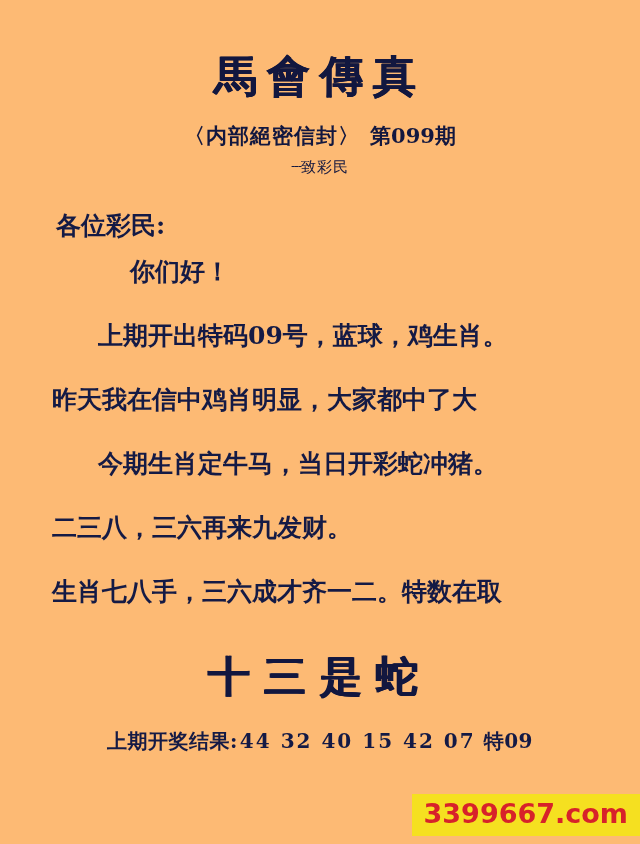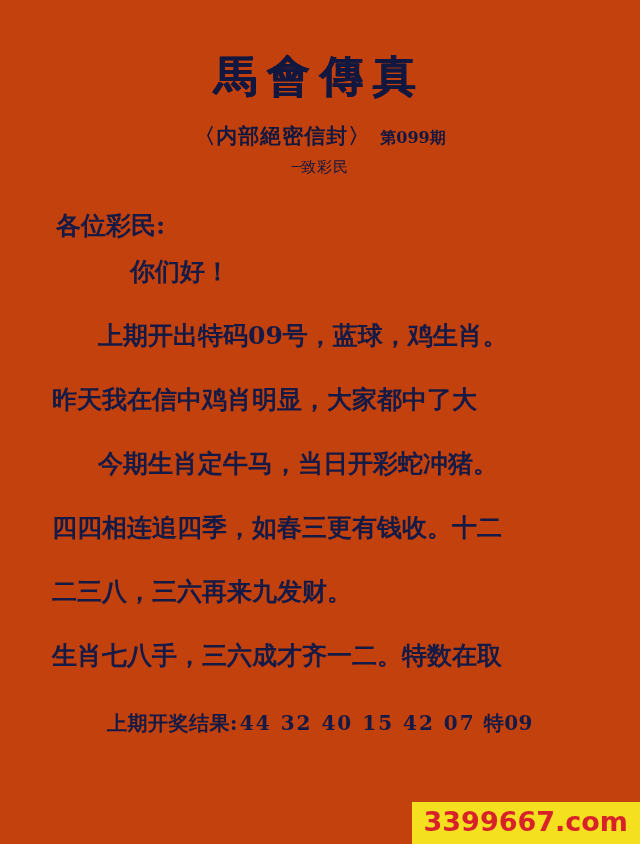--- a/index.html
+++ b/index.html
@@ -12,21 +12,21 @@
     background: #ffffff;
     font-family: "DejaVu Sans", "Liberation Sans", sans-serif;
     color: #1a1f4a;
     position: relative;
     overflow: hidden;
   }
   .page {
     position: relative;
     width: 640px;
     height: 844px;
-    background: #c2410c;
+    background: #fdba74;
   }
 
   
   .title {
     text-align: center;
     font-family: "DejaVu Serif", "Liberation Serif", serif;
     font-weight: bold;
     font-size: 43px;
     letter-spacing: 10px;
     color: #12173f;
@@ -36,21 +36,21 @@
   .subtitle {
     text-align: center;
     font-family: "DejaVu Serif", "Liberation Serif", serif;
     font-size: 21px;
     font-weight: bold;
     color: #12173f;
     margin-top: 16px;
     letter-spacing: 1px;
   }
   .subtitle .issue {
-    font-size: 16px;
+    font-size: 21px;
     letter-spacing: 0px;
     margin-left: 10px;
   }
   .dedication {
     text-align: center;
     font-size: 15px;
     color: #12173f;
     margin-top: 8px;
     letter-spacing: 1px;
     font-family: "DejaVu Serif", "Liberation Serif", serif;
@@ -97,36 +97,36 @@
     text-shadow: 0.7px 0 0 #12173f, -0.7px 0 0 #12173f;
   }
 
   
   .result {
     text-align: center;
     font-family: "DejaVu Serif", "Liberation Serif", serif;
     font-size: 20px;
     font-weight: bold;
     color: #141a45;
-    margin-top: 31px;
+    margin-top: 23px;
     letter-spacing: 0.5px;
   }
   .result .nums {
     letter-spacing: 2px;
     margin-left: 2px;
   }
   .result .special {
     margin-left: 8px;
   }
 
   
   .watermark {
     position: absolute;
     right: 0;
-    bottom: 0;
+    bottom: 8px;
     background: #f5e020;
     color: #d7222a;
     font-family: "DejaVu Sans", "Liberation Sans", sans-serif;
     font-weight: bold;
     font-size: 27px;
     padding: 5px 12px 7px 12px;
     letter-spacing: 0px;
     line-height: 30px;
   }
 </style>
@@ -144,25 +144,25 @@
   <div class="dedication">
     <span class="dashes">---</span><span>致彩民</span>
   </div>
 
   <div class="body-text">
     <div class="salutation">各位彩民:</div>
     <div class="greeting">你们好！</div>
     <div class="para">上期开出特码09号，蓝球，鸡生肖。</div>
     <div class="para para-cont">昨天我在信中鸡肖明显，大家都中了大</div>
     <div class="para">今期生肖定牛马，当日开彩蛇冲猪。</div>
-    <div class="para para-cont">四四相连追四季，如春三更有钱收。十二</div>
     <div class="para para-cont">二三八，三六再来九发财。</div>
     <div class="para para-cont">生肖七八手，三六成才齐一二。特数在取</div>
   </div>
 
+  <div class="highlight">十三是蛇</div>
 
   <div class="result">
     <span>上期开奖结果:</span><span class="nums">44 32 40 15 42 07</span><span class="special">特09</span>
   </div>
 
   <div class="watermark">3399667.com</div>
 
 </div>
 
 </body></html>

